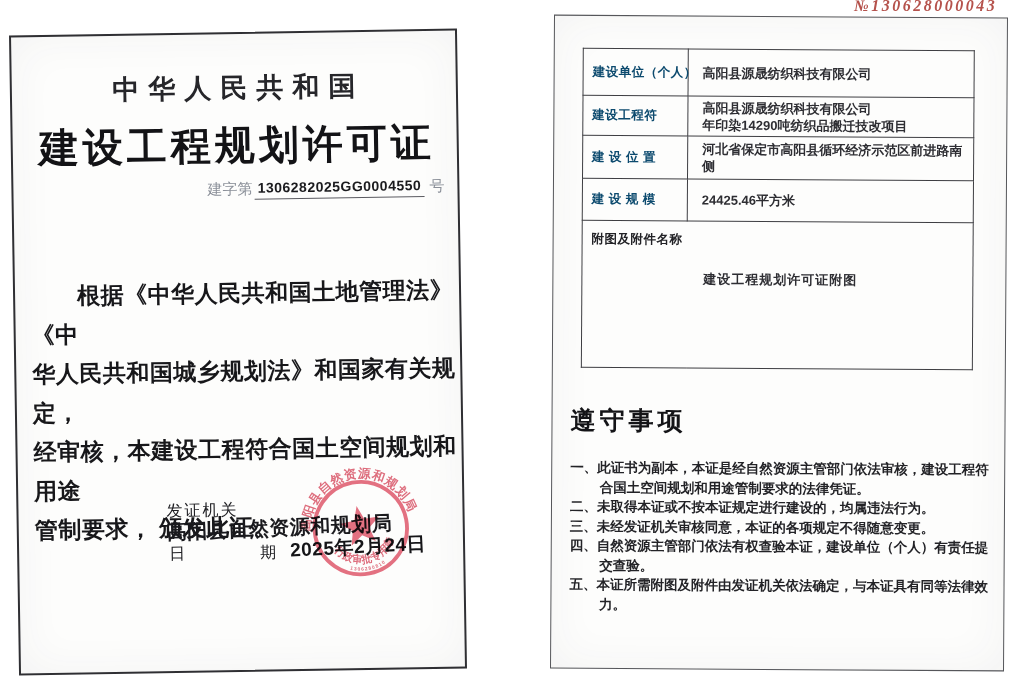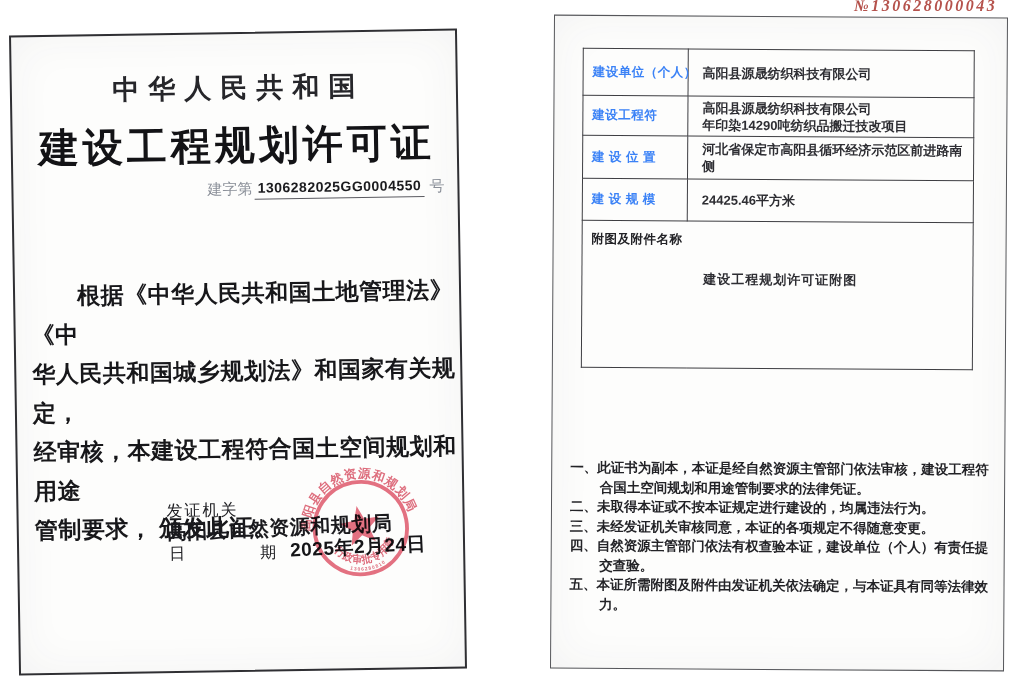--- a/index.html
+++ b/index.html
@@ -48,21 +48,21 @@
   .seal-arc-bottom { font-size:15px; }
   .seal-code { font-size:7px; letter-spacing:1.5px; font-weight:400; }
 
   
   .page-right { position:absolute; left:552px; top:16px; width:454px; height:654px;
                 border:1.5px solid #55565a; transform:rotate(0.35deg); }
   .details-table { position:absolute; left:28px; top:32px; width:392px;
                    border-collapse:collapse; table-layout:fixed; }
   .details-table td { border:1.6px solid #3e3e42; vertical-align:middle; }
   .details-table col.c-label { width:105px; }
-  td.t-label { font-size:12.5px; font-weight:700; color:#3b82f6; padding-left:9px;
+  td.t-label { font-size:12.5px; font-weight:700; color:#0c4a6e; padding-left:9px;
                white-space:nowrap; letter-spacing:.5px; }
   td.t-value { font-size:13px; font-weight:600; color:#2e2e33; padding-left:14px;
                white-space:pre-line; line-height:17px; }
   #table-body tr:nth-child(1) td { height:47px; }
   #table-body tr:nth-child(2) td { height:40px; }
   #table-body tr:nth-child(3) td { height:43px; }
   #table-body tr:nth-child(4) td { height:42px; }
   .attach-cell { height:147px; vertical-align:top !important; padding:10px 0 0 9px; }
   .attach-label { font-size:12.5px; font-weight:700; color:#222226; letter-spacing:.5px; }
   .attach-value { margin:22px 0 0 112px; font-size:13px; font-weight:600;
@@ -149,20 +149,21 @@
       <tbody>
         <tr>
           <td colspan="2" class="attach-cell">
             <div class="attach-label">附图及附件名称</div>
             <div class="attach-value">建设工程规划许可证附图</div>
           </td>
         </tr>
       </tbody>
     </table>
 
+    <div class="notes-title">遵守事项</div>
     <ol class="notes" id="notes-list">
         <li>一、此证书为副本，本证是经自然资源主管部门依法审核，建设工程符
 合国土空间规划和用途管制要求的法律凭证。</li>
         <li>二、未取得本证或不按本证规定进行建设的，均属违法行为。</li>
         <li>三、未经发证机关审核同意，本证的各项规定不得随意变更。</li>
         <li>四、自然资源主管部门依法有权查验本证，建设单位（个人）有责任提
 交查验。</li>
         <li>五、本证所需附图及附件由发证机关依法确定，与本证具有同等法律效
 力。</li>
       </ol>

